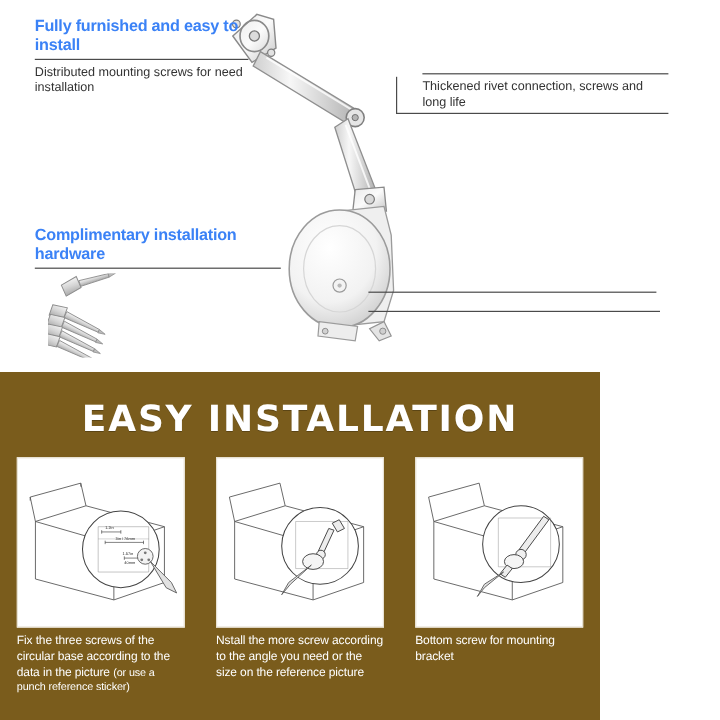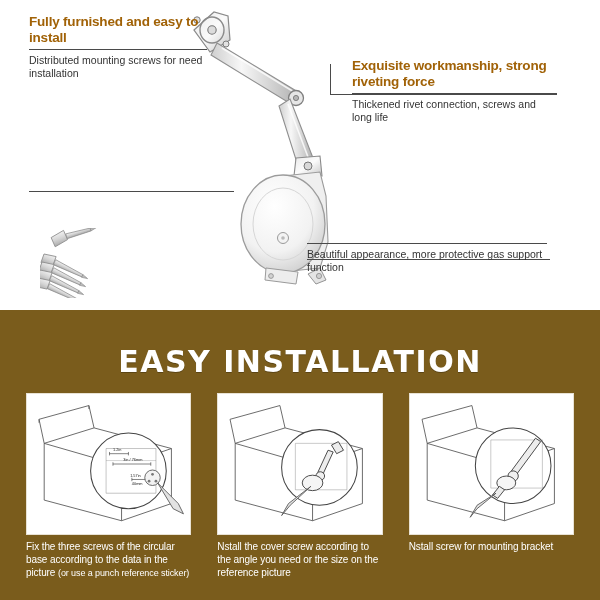--- a/index.html
+++ b/index.html
@@ -26,21 +26,21 @@
     top: 0;
     width: 600px;
     height: 310px;
     background: #ffffff;
   }
 
   .callout { position: absolute; }
   .callout .head {
     font-weight: bold;
     font-size: 13.5px;
-    color: #a16207;
+    color: #3b82f6;
     line-height: 1.18;
     letter-spacing: -0.2px;
   }
   .callout .rule {
     height: 1px;
     background: #4a4a4a;
     margin: 3px 0 4px 0;
   }
   .callout .sub {
     font-size: 10.5px;
@@ -79,25 +79,25 @@
     top: 228px;
     width: 110px;
     height: 70px;
   }
 
   
   .bottom-panel {
     position: absolute;
     left: 0;
     top: 310px;
-    width: 600px;
+    width: 500px;
     height: 290px;
     background: #7a5c1c;
     box-sizing: border-box;
-    padding: 12px;
+    padding: 0;
   }
   .banner-title {
     text-align: center;
     color: #ffffff;
     font-family: "DejaVu Sans", sans-serif;
     font-weight: bold;
     font-size: 30px;
     letter-spacing: 1.5px;
     padding-top: 22px;
     text-shadow: 0 1px 0 rgba(0,0,0,0.25);
@@ -245,32 +245,31 @@
     <div class="leader" id="leader-workmanship-stub"></div>
     <div class="leader" id="leader-shell"></div>
 
     <div class="callout" id="callout-furnished">
       <div class="head">Fully furnished and easy to install</div>
       <div class="rule"></div>
       <div class="sub">Distributed mounting screws for need installation</div>
     </div>
 
     <div class="callout" id="callout-workmanship">
-      <div class="head">Exquisite workmanship, strong riveting force</div>
       <div class="rule"></div>
       <div class="sub">Thickened rivet connection, screws and long life</div>
     </div>
 
     <div class="callout" id="callout-hardware">
+      <div class="head">Complimentary installation hardware</div>
       <div class="rule"></div>
     </div>
 
     <div class="callout" id="callout-shell">
       <div class="rule"></div>
-      <div class="sub">Beautiful appearance, more protective gas support function</div>
     </div>
   </div>
 
   <div class="bottom-panel">
     <div class="banner-title">EASY INSTALLATION</div>
 
     <div class="steps">
 
       <div class="step">
         <div class="step-figure">
@@ -338,21 +337,21 @@
               <path d="M132 48 L140 44 L146 54 L138 58 Z"></path>
               <path d="M134 56 L122 82 L116 80 L128 54 Z"></path>
               <circle cx="119" cy="84" r="5" fill="#f0f0f0"></circle>
               <ellipse cx="110" cy="92" rx="12" ry="9" fill="#f5f5f5"></ellipse>
             </g>
 
             <path d="M108 96 L84 118 L74 130 L82 116 Z" fill="#e2e2e2" stroke="#555" stroke-width="1"></path>
           </svg>
         </div>
         <div class="step-caption">
-          <span>Nstall the cover screw according to the angle you need or the size on the reference picture</span>
+          <span>Nstall the more screw according to the angle you need or the size on the reference picture</span>
         </div>
       </div>
 
       <div class="step">
         <div class="step-figure">
           <svg viewBox="0 0 190 140" width="100%" height="100%">
             <g stroke="#555" fill="none" stroke-width="1">
               <path d="M20 46 L78 28 L168 52 L110 72 Z"></path>
               <path d="M20 46 L20 112 L110 136 L110 72"></path>
               <path d="M110 136 L168 116 L168 52"></path>
@@ -366,19 +365,19 @@
             <g stroke="#444" stroke-width="1.1" fill="#ededed">
               <path d="M146 40 L152 44 L124 82 L118 78 Z"></path>
               <circle cx="120" cy="84" r="6" fill="#f0f0f0"></circle>
               <ellipse cx="112" cy="92" rx="11" ry="8" fill="#f5f5f5"></ellipse>
               <path d="M104 96 L96 106 L102 110 L110 100 Z"></path>
             </g>
             <path d="M100 104 L78 122 L70 132 L78 118 Z" fill="#e2e2e2" stroke="#555" stroke-width="1"></path>
           </svg>
         </div>
         <div class="step-caption">
-          <span>Nstall screw for mounting bracket</span>
+          <span>Bottom screw for mounting bracket</span>
         </div>
       </div>
 
     </div>
   </div>
 </div>
 
 </body></html>

